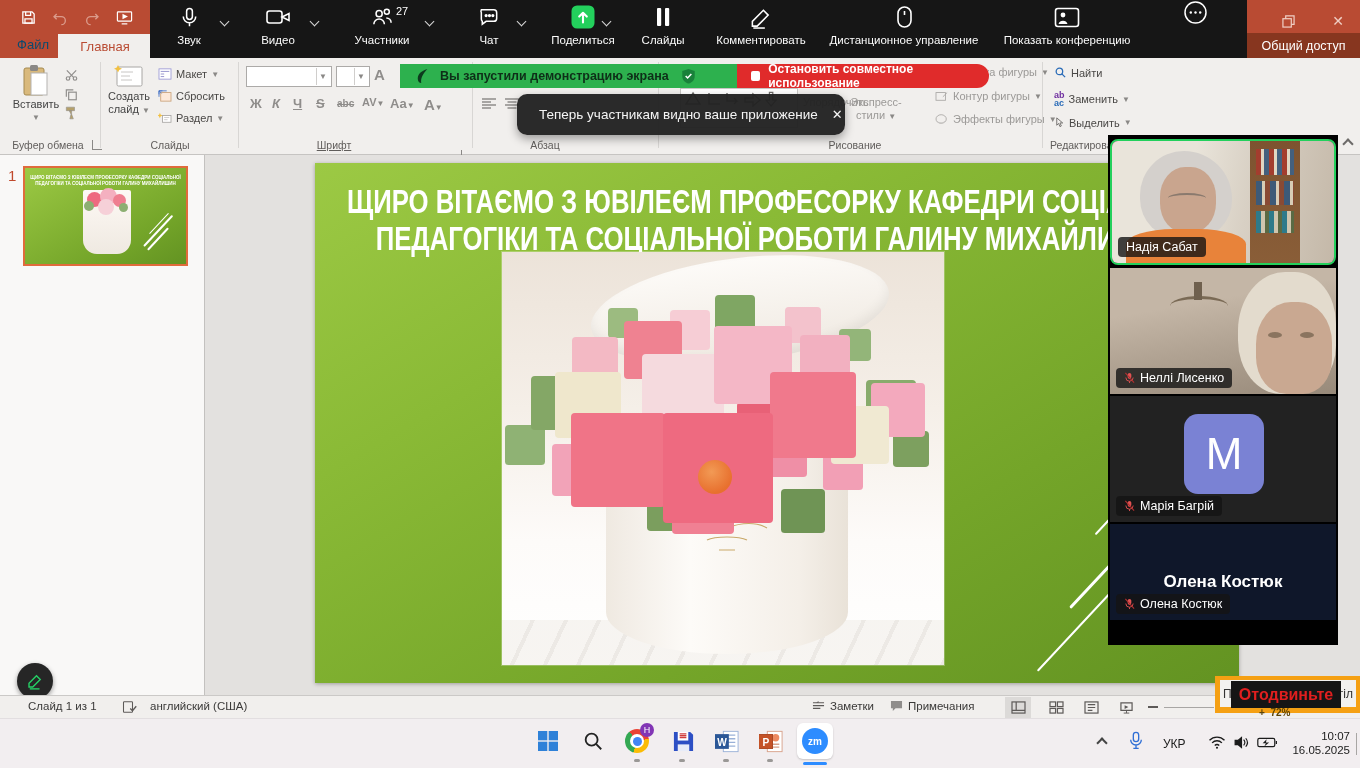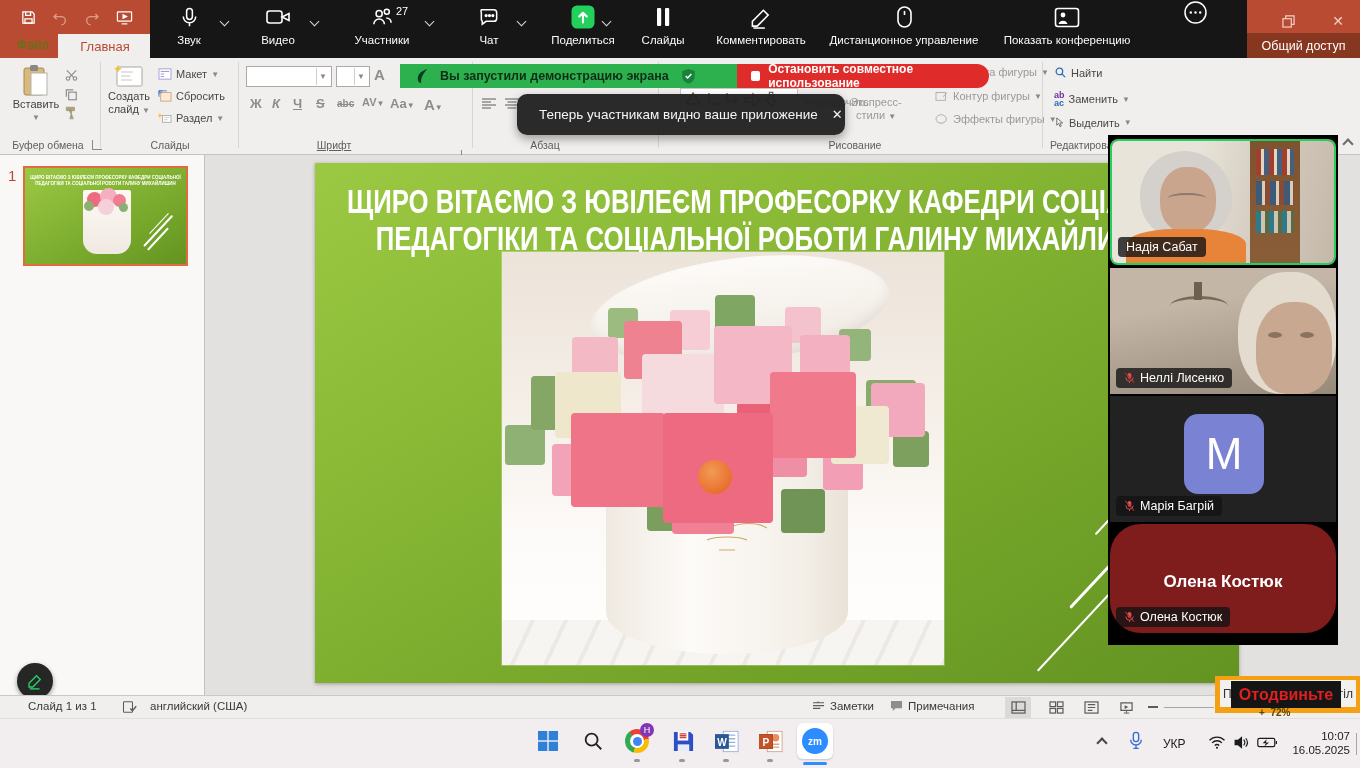--- a/index.html
+++ b/index.html
@@ -3,21 +3,21 @@
 <meta charset="utf-8">
 <style>
   html,body{margin:0;padding:0;background:#555;}
   *{box-sizing:border-box;}
   .screen{position:relative;width:1360px;height:768px;overflow:hidden;background:#e3e1df;
           font-family:"Liberation Sans","DejaVu Sans",sans-serif;-webkit-font-smoothing:antialiased;}
   .abs{position:absolute;}
   
   .ppt-titlebar{left:0;top:0;width:1360px;height:58px;background:#b94b33;}
   .qat{top:9px;display:flex;gap:14px;align-items:center;color:#f4d5cb;}
-  .tab{font-size:13px;color:#4d7c0f;}
+  .tab{font-size:13px;color:#0c4a6e;}
   .tab-active{background:#f1efed;color:#b94b33;font-size:13px;display:flex;align-items:center;justify-content:center;}
   .share-access{background:#87361f;color:#fff;font-size:12.5px;display:flex;align-items:center;justify-content:center;}
   .winbtn{color:#f0cfc5;font-size:14px;display:flex;align-items:center;justify-content:center;}
   
   .zoom-bar{left:150px;top:0;width:1097px;height:58px;background:#161616;}
   .zoom-lobe{left:445px;top:57px;width:795px;height:8px;background:#161616;border-radius:0 0 9px 9px;}
   .zbtn{top:0;height:58px;display:flex;flex-direction:column;align-items:center;justify-content:flex-start;color:#fff;}
   .zbtn .ic{height:34px;display:flex;align-items:center;justify-content:center;}
   .zbtn .lbl{font-size:11.5px;color:#fcfcfc;white-space:nowrap;line-height:12px;}
   .chev{width:7px;height:7px;border-right:1.6px solid #d8d8d8;border-bottom:1.6px solid #d8d8d8;transform:rotate(45deg);}
@@ -534,21 +534,21 @@
       <div class="vname">
         <svg width="11" height="12" viewBox="0 0 24 26">
             <rect x="8" y="2" width="8" height="13" rx="4" fill="#e05252"></rect>
             <path d="M4 12a8 8 0 0 0 16 0M12 20v4" stroke="#e05252" stroke-width="2" fill="none"></path>
             <path d="M3 2l19 21" stroke="#b03030" stroke-width="2.4"></path>
           </svg>
         <span>Марія Багрій</span>
       </div>
     </div>
 
-    <div class="abs vtile" style="top:389px;height:109px;background:#7f1d1d;border-radius:31px;">
+    <div class="abs vtile" style="top:389px;height:96px;background:#0f172a;">
       <div class="abs" style="left:0;top:48px;width:100%;text-align:center;color:#fff;font-weight:bold;font-size:17px;">Олена Костюк</div>
       <div class="vname">
         <svg width="11" height="12" viewBox="0 0 24 26">
             <rect x="8" y="2" width="8" height="13" rx="4" fill="#e05252"></rect>
             <path d="M4 12a8 8 0 0 0 16 0M12 20v4" stroke="#e05252" stroke-width="2" fill="none"></path>
             <path d="M3 2l19 21" stroke="#b03030" stroke-width="2.4"></path>
           </svg>
         <span>Олена Костюк</span>
       </div>
     </div>

